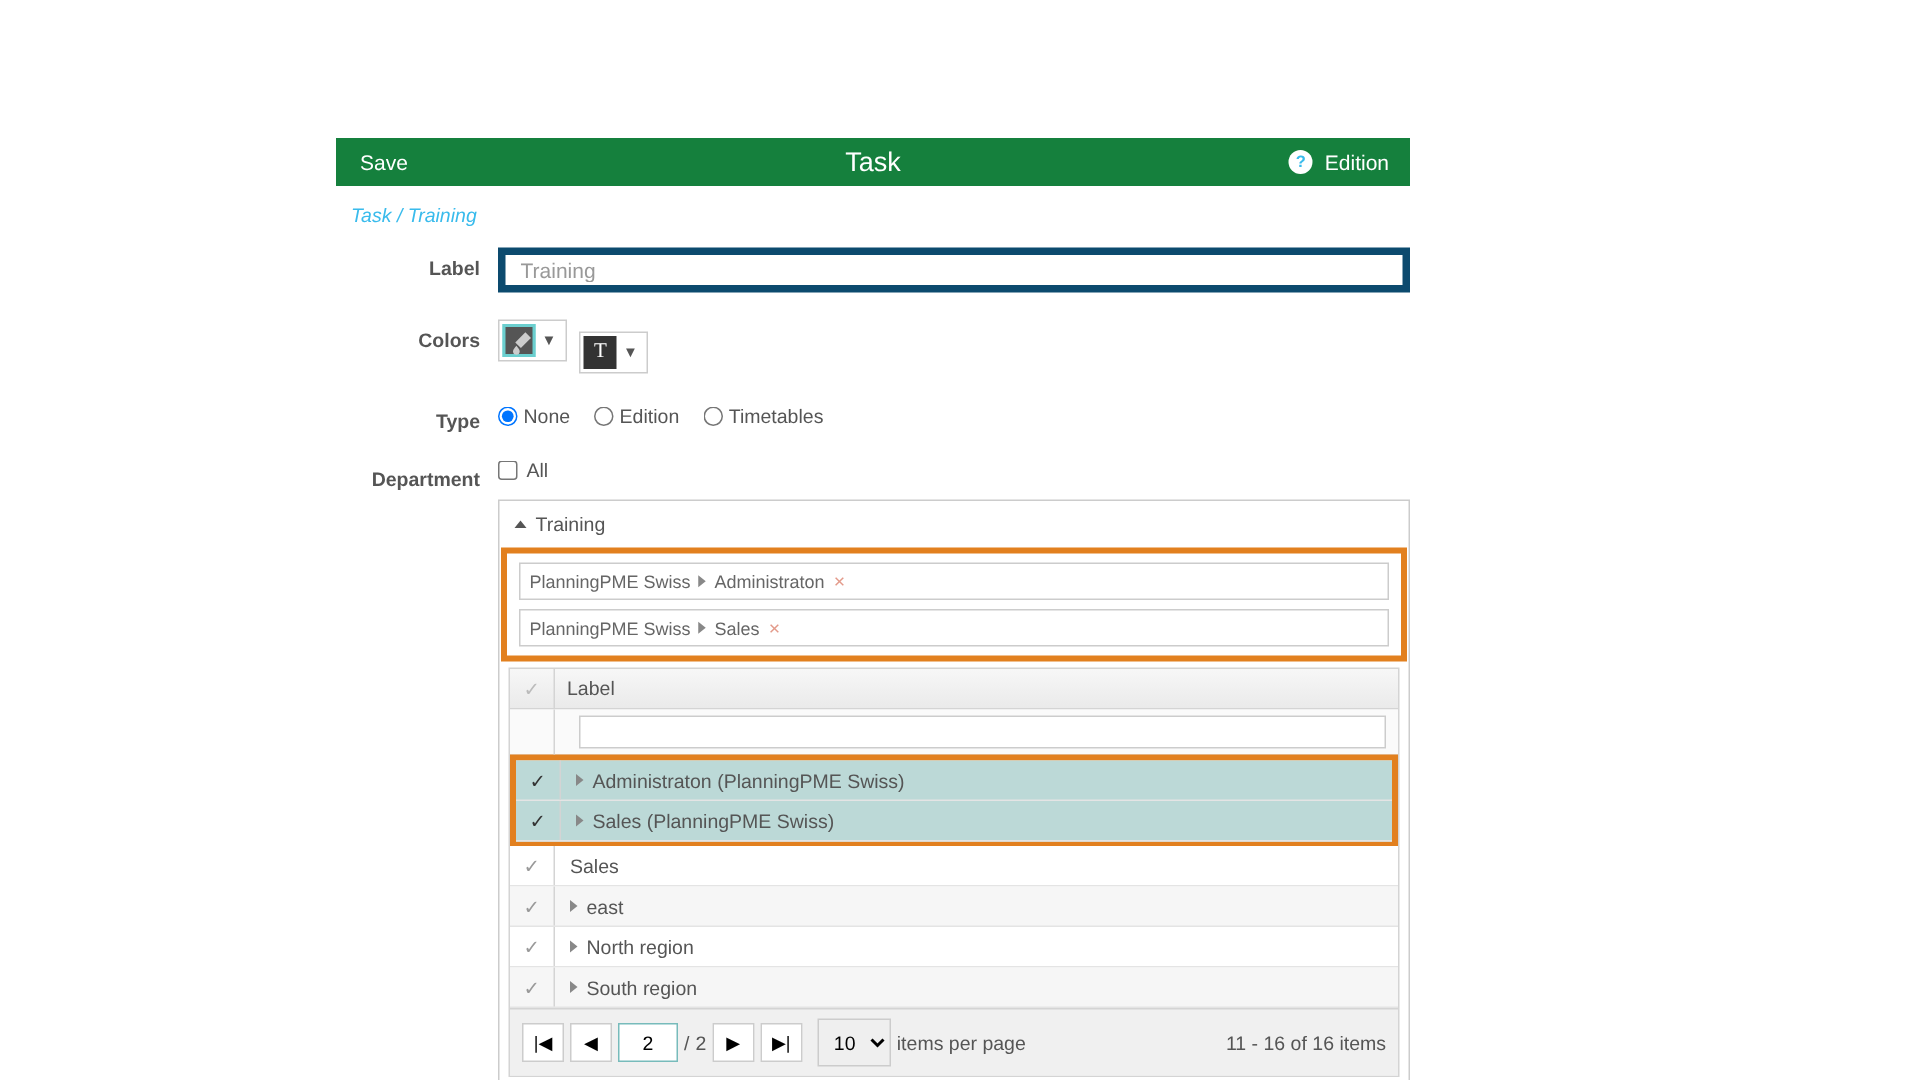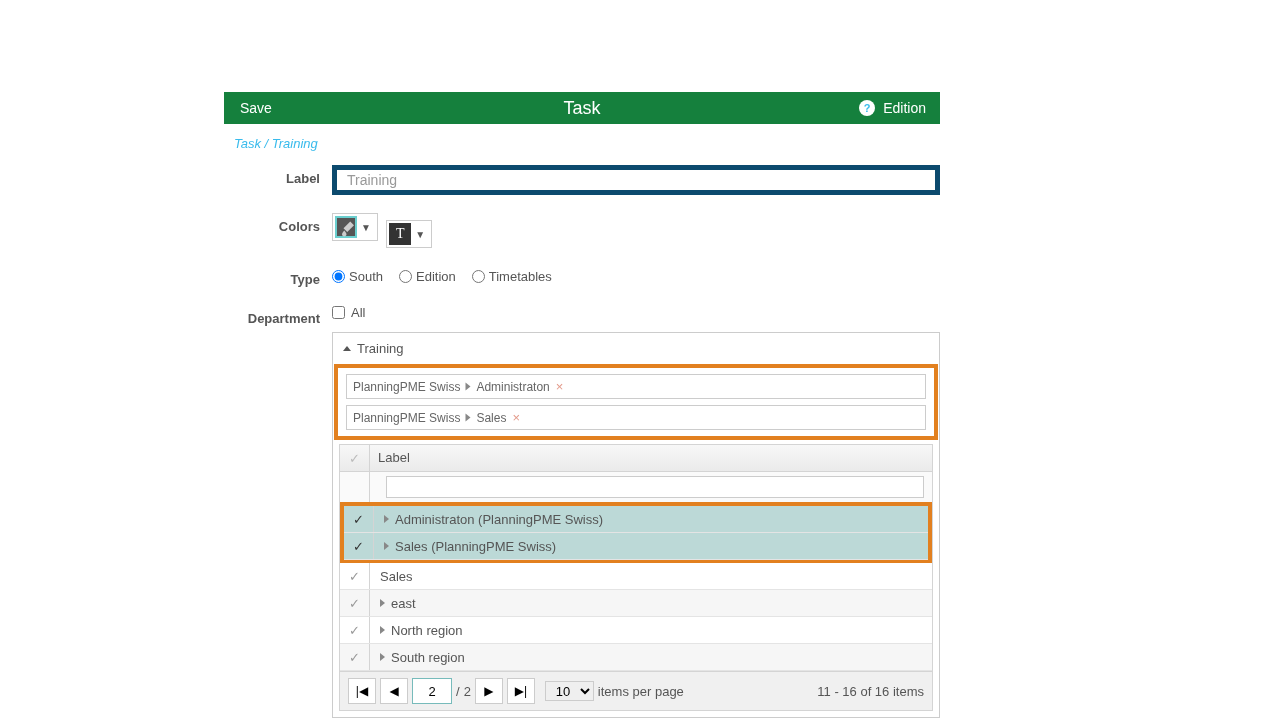--- a/index.html
+++ b/index.html
@@ -44,21 +44,21 @@
 .grid-row:nth-child(even) { background: #fff; }
 .grid-row.selected { background: #bcd9d7; }
 .grid-row .chk-col { color: #999; }
 .grid-row.selected .chk-col { color: #333; }
 .grid-row .label-col { display: flex; align-items: center; gap: 6px; padding-left: 10px; }
 .highlight-wrap { border: 4px solid #e2801f; margin: -1px 0px; }
 .checkmark { font-size: 13px; }
 .pager { display: flex; align-items: center; padding: 6px 8px; background: #f0f0f0; border-top: 1px solid #d4d4d4; font-size: 13px; color: #555; gap: 4px; }
 .pager button { width: 28px; height: 26px; border: 1px solid #ccc; background: #fff; cursor: pointer; display: inline-flex; align-items: center; justify-content: center; font-size: 12px; }
 .pager input.page { width: 40px; height: 26px; border: 1px solid #7bb; text-align: center; font-size: 13px; }
-.pager select { height: 20px; border: 1px solid #ccc; padding: 0 6px; font-size: 13px; margin-left: 6px; }
+.pager select { height: 32px; border: 1px solid #ccc; padding: 0 6px; font-size: 13px; margin-left: 6px; }
 .pager .status { margin-left: auto; }
 .paint-icon { fill: #ccc; }
 </style>
 </head>
 <body>
 
 <div class="dialog">
   <div class="titlebar">
     <span class="save">Save</span>
     <span class="title">Task</span>
@@ -95,21 +95,21 @@
         <span class="dropdown-arrow">▼</span>
       </span>
     </div>
   </div>
 
   <div class="form-row">
     <div class="form-label">Type</div>
     <div class="form-field radio-group">
       <label>
           <input type="radio" name="type" checked="" style=""> 
-          <span>South</span>
+          <span>None</span>
         </label>
       <label>
           <input type="radio" name="type" style=""> 
           <span>Edition</span>
         </label>
       <label>
           <input type="radio" name="type" style=""> 
           <span>Timetables</span>
         </label>
     </div>

